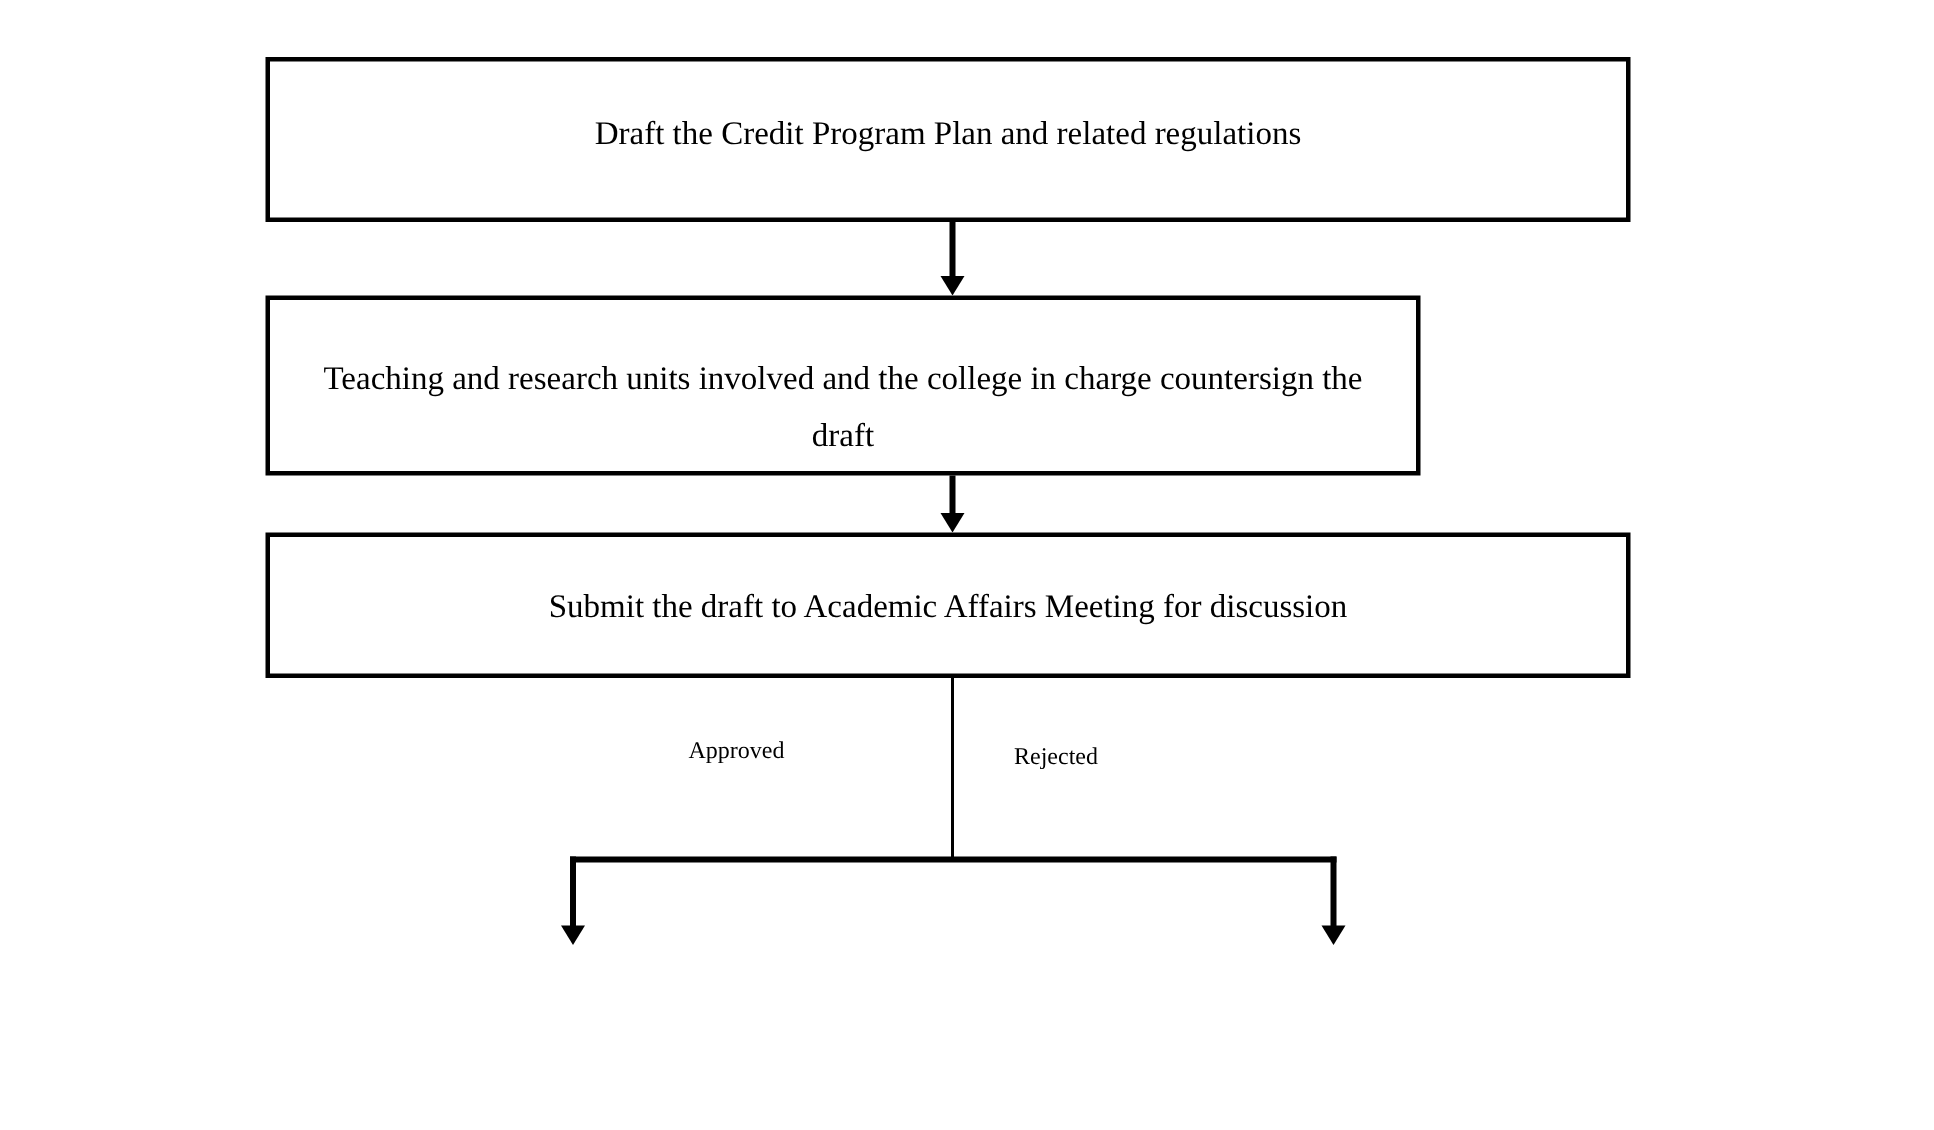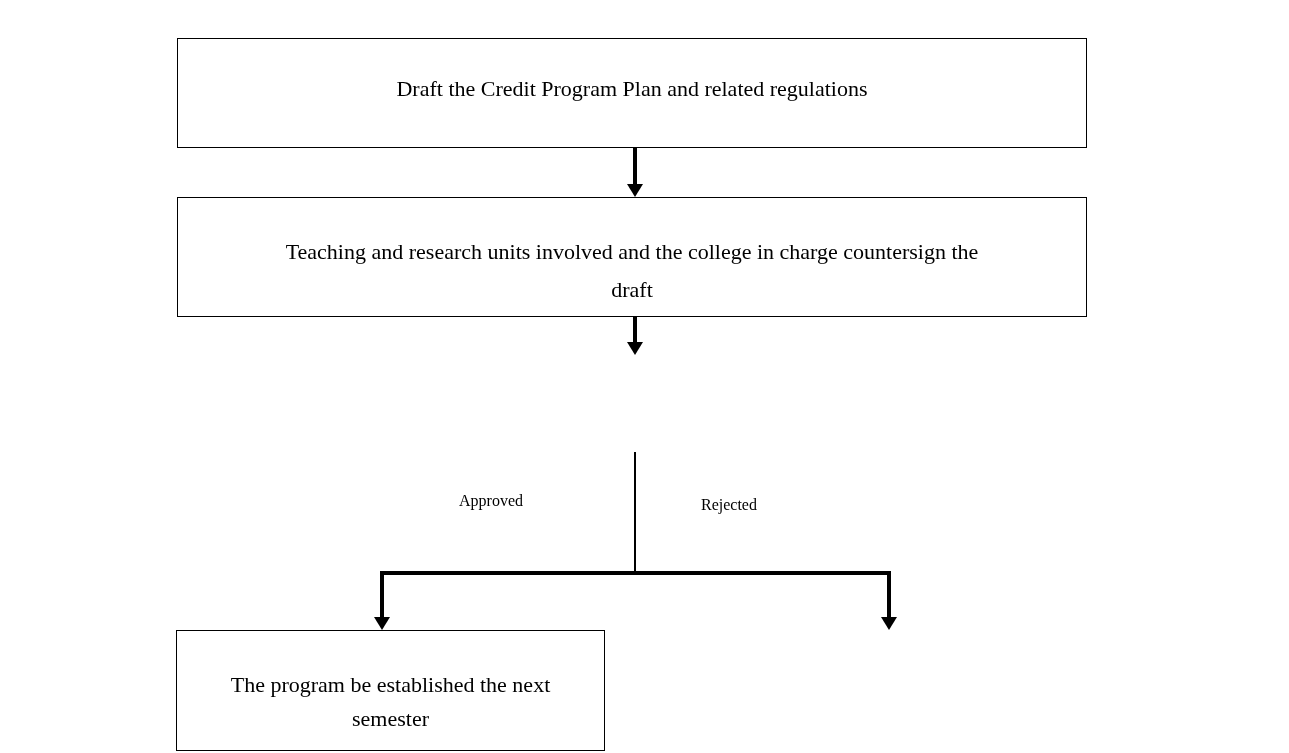--- a/index.html
+++ b/index.html
@@ -12,32 +12,32 @@
     width: 1289px;
     height: 753px;
     background: #ffffff;
     font-family: "Liberation Serif", "DejaVu Serif", serif;
     color: #000000;
     overflow: hidden;
   }
   .box {
     position: absolute;
     box-sizing: border-box;
-    border: 1px solid #000000;
+    border: 3px solid #000000;
     background: #ffffff;
     display: flex;
     align-items: center;
     justify-content: center;
     text-align: center;
     font-size: 22px;
     line-height: 38px;
     white-space: pre-line;
   }
   #box1 { left: 177px; top: 38px;  width: 910px; height: 110px; padding-bottom: 8px; }
-  #box2 { left: 177px; top: 197px; width: 910px; height: 120px; padding-top: 28px; }
+  #box2 { left: 177px; top: 197px; width: 770px; height: 120px; padding-top: 28px; }
   #box3 { left: 177px; top: 355px; width: 910px; height: 97px;  }
   #box4 { left: 176px; top: 630px; width: 429px; height: 121px; line-height: 34px; padding-top: 22px; }
   #box5 { left: 693px; top: 630px; width: 394px; height: 121px; }
   .line {
     position: absolute;
     background: #000000;
   }
   #arrow1-line { left: 633px; top: 148px; width: 4px; height: 38px; }
   #arrow2-line { left: 633px; top: 317px; width: 4px; height: 27px; }
   #stem-line   { left: 634px; top: 452px; width: 2px; height: 121px; }
@@ -55,21 +55,21 @@
   #arrow1-head { left: 627px; top: 184px; }
   #arrow2-head { left: 627px; top: 342px; }
   #left-head   { left: 374px; top: 617px; }
   #right-head  { left: 881px; top: 617px; }
   .branch-label {
     position: absolute;
     font-size: 16px;
     line-height: 27px;
   }
   #label-approved { left: 459px; top: 487px; }
-  #label-rejected { left: 676px; top: 491px; margin-left: 25px; }
+  #label-rejected { left: 676px; top: 491px; }
 </style>
 </head>
 <body>
 
 <div class="canvas">
 
   <div class="box" id="box1">
     <span>Draft the Credit Program Plan and related regulations</span>
   </div>
 
@@ -77,33 +77,32 @@
   <div class="arrowhead" id="arrow1-head"></div>
 
   <div class="box" id="box2">
     <span>Teaching and research units involved and the college in charge countersign the
 draft</span>
   </div>
 
   <div class="line" id="arrow2-line"></div>
   <div class="arrowhead" id="arrow2-head"></div>
 
+  <div class="box" id="box3">
+    <span>Submit the draft to Academic Affairs Meeting for discussion</span>
+  </div>
 
   <div class="line" id="stem-line"></div>
 
   <div class="branch-label" id="label-approved">Approved</div>
   <div class="branch-label" id="label-rejected">Rejected</div>
 
   <div class="line" id="branch-hline"></div>
 
   <div class="line" id="left-line"></div>
   <div class="arrowhead" id="left-head"></div>
 
   <div class="line" id="right-line"></div>
   <div class="arrowhead" id="right-head"></div>
 
-  <div class="box" id="box4">
-    <span>The program be established the next
-semester</span>
-  </div>
 
 
 </div>
 
 </body></html>

